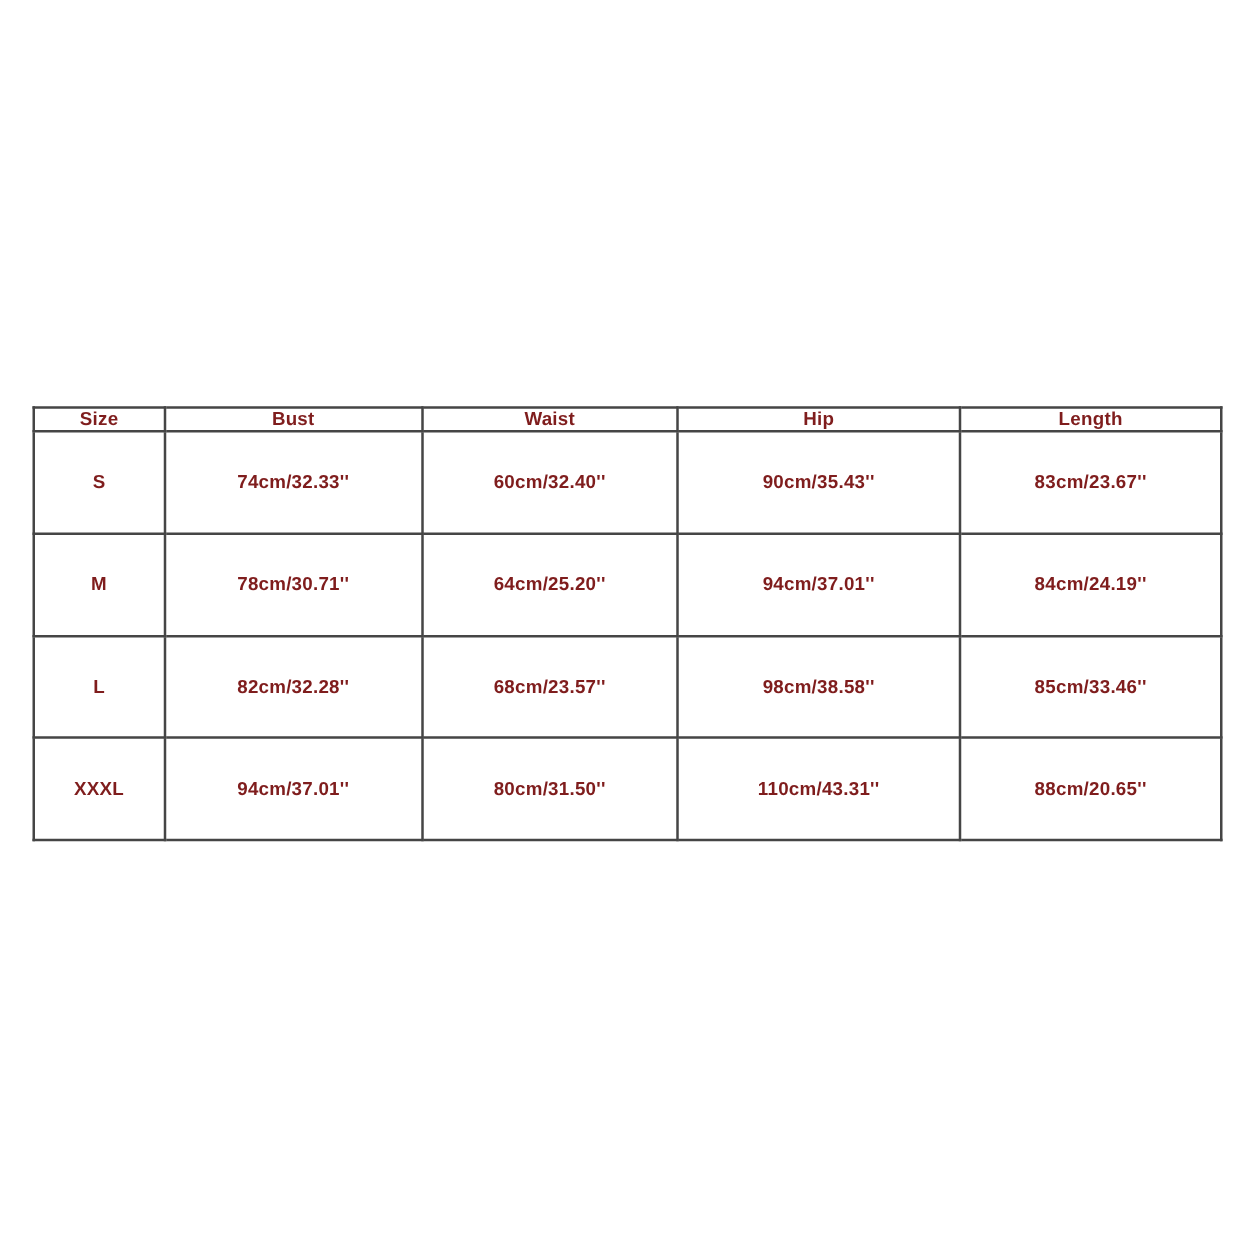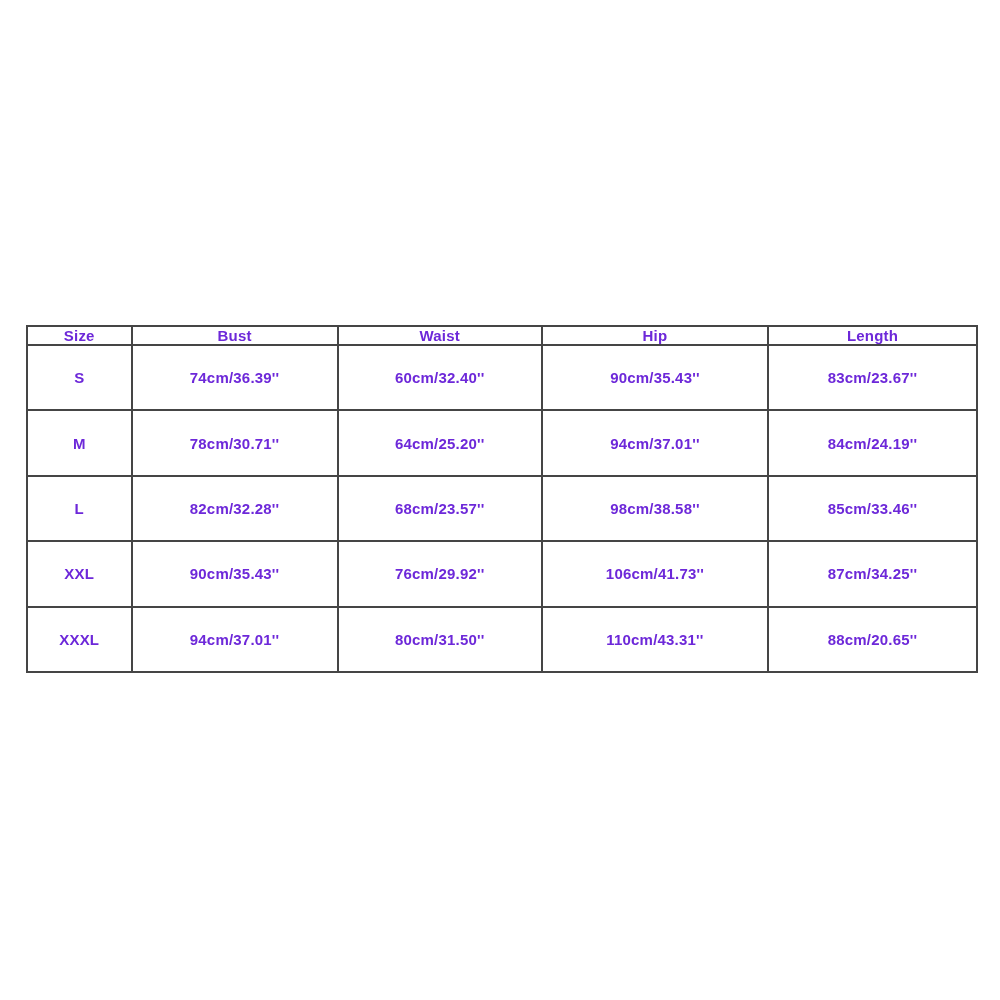--- a/index.html
+++ b/index.html
@@ -30,21 +30,21 @@
     border-collapse: collapse;
     table-layout: fixed;
   }
   table.size-chart th,
   table.size-chart td {
     border: 2px solid #454545;
     text-align: center;
     vertical-align: middle;
     font-size: 15px;
     font-weight: bold;
-    color: #6d28d9;
+    color: #7f1d1d;
     background: #ffffff;
     padding: 0;
     letter-spacing: 0.2px;
   }
   col.c-size   { width: 11.0%; }
   col.c-bust   { width: 21.7%; }
   col.c-waist  { width: 21.5%; }
   col.c-hip    { width: 23.8%; }
   col.c-length { width: 22.0%; }
 </style>
@@ -66,47 +66,40 @@
           <th>Size</th>
           <th>Bust</th>
           <th>Waist</th>
           <th>Hip</th>
           <th>Length</th>
         </tr>
       </thead>
       <tbody>
         <tr>
           <td>S</td>
-          <td>74cm/36.39''</td>
+          <td>74cm/32.33''</td>
           <td>60cm/32.40''</td>
           <td>90cm/35.43''</td>
           <td>83cm/23.67''</td>
         </tr>
         <tr>
           <td>M</td>
           <td>78cm/30.71''</td>
           <td>64cm/25.20''</td>
           <td>94cm/37.01''</td>
           <td>84cm/24.19''</td>
         </tr>
         <tr>
           <td>L</td>
           <td>82cm/32.28''</td>
           <td>68cm/23.57''</td>
           <td>98cm/38.58''</td>
           <td>85cm/33.46''</td>
         </tr>
         <tr>
-          <td>XXL</td>
-          <td>90cm/35.43''</td>
-          <td>76cm/29.92''</td>
-          <td>106cm/41.73''</td>
-          <td>87cm/34.25''</td>
-        </tr>
-        <tr>
           <td>XXXL</td>
           <td>94cm/37.01''</td>
           <td>80cm/31.50''</td>
           <td>110cm/43.31''</td>
           <td>88cm/20.65''</td>
         </tr>
       </tbody>
     </table>
   </div>
 </div>

